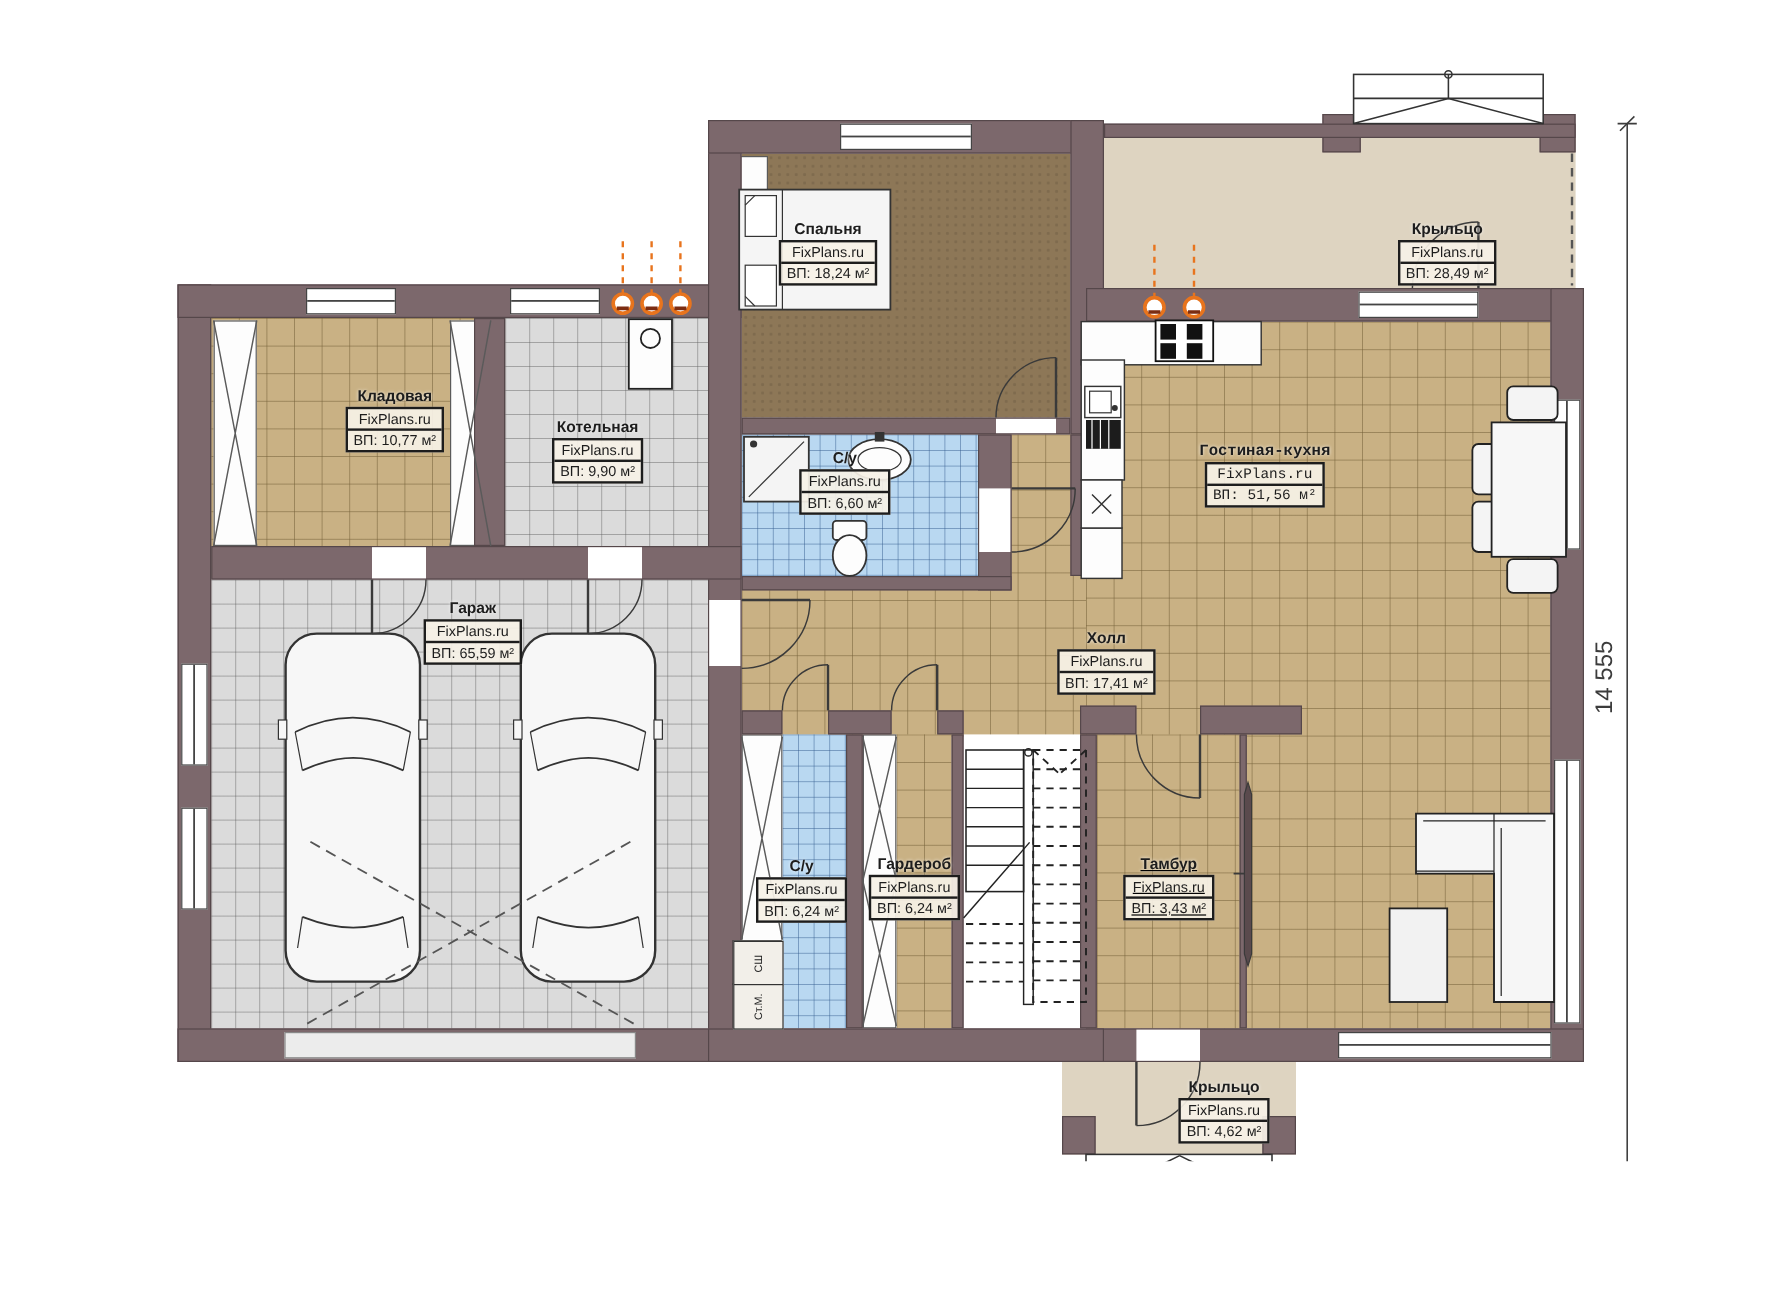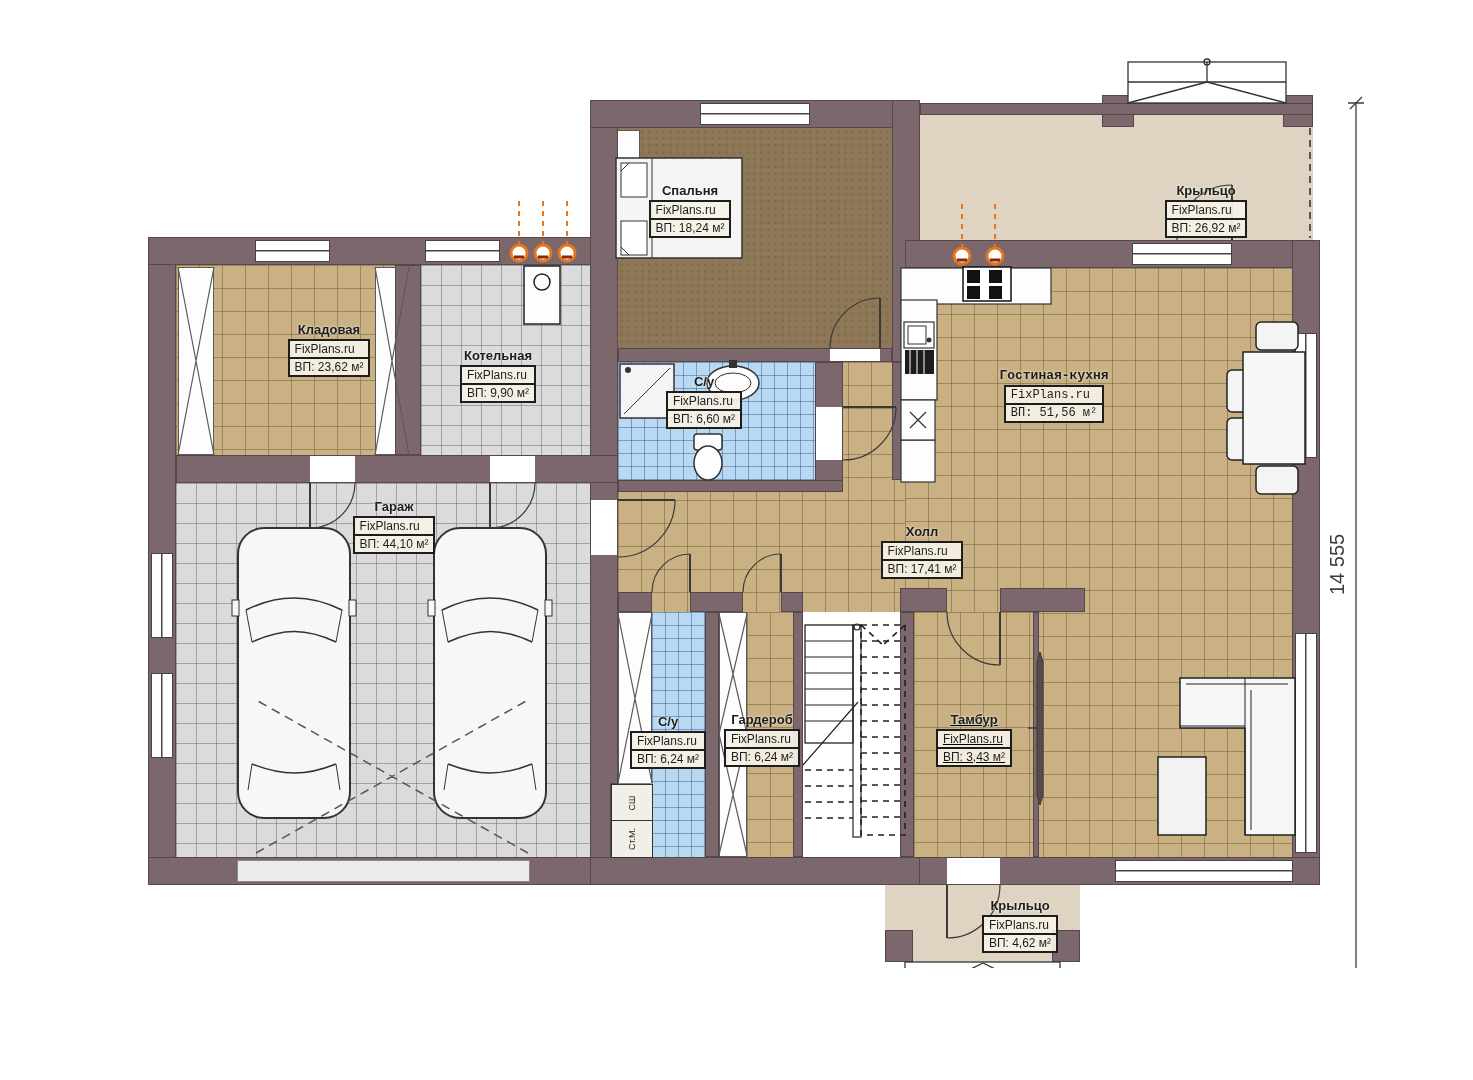--- a/index.html
+++ b/index.html
@@ -32,21 +32,21 @@
     background-position:center;background-repeat:no-repeat;}
   .win-v{position:absolute;background:#fff;border:1px solid #444;box-sizing:border-box;z-index:16;
     background-image:linear-gradient(#444,#444);background-size:1.5px 100%;
     background-position:center;background-repeat:no-repeat;}
   .gdoor{position:absolute;background:#ececec;border:1px solid #888;box-sizing:border-box;z-index:16;}
   #gfx{position:absolute;left:0;top:0;z-index:20;pointer-events:none;}
   .room-label{position:absolute;display:flex;flex-direction:column;align-items:center;z-index:30;}
   .rl-title{font-weight:bold;font-size:13px;color:#1d1d1d;margin-bottom:2px;white-space:nowrap;
             text-shadow:0 0 3px rgba(255,255,255,.85);}
   .rl-box{border:2px solid #1d1d1d;background:rgba(246,241,230,.93);}
-  .rl-row{padding:1px 5px;font-size:12px;color:#1d1d1d;white-space:nowrap;
+  .rl-row{padding:1px 5px;font-size:12px;color:#1d1d1d;text-align:center;white-space:nowrap;
           border-top:2px solid #1d1d1d;}
   .rl-row:first-child{border-top:none;}
   .appl{position:absolute;background:#f2efe9;border:1.5px solid #333;z-index:25;
         display:flex;align-items:center;justify-content:center;font-size:9px;color:#222;}
   .appl span{transform:rotate(-90deg);display:block;white-space:nowrap;}
   .dim{position:absolute;font-size:20px;color:#3c3c3c;z-index:30;white-space:nowrap;}
   #dim-right{transform:rotate(-90deg);transform-origin:left top;}
 </style>
 </head>
 <body>
@@ -314,29 +314,29 @@
     <div class="rl-box">
         <div class="rl-row">FixPlans.ru</div>
         <div class="rl-row">ВП: 18,24 м²</div>
       </div>
   </div>
 
   <div class="room-label" style="left:1158px;top:183px;width:96px;">
     <div class="rl-title">Крыльцо</div>
     <div class="rl-box">
         <div class="rl-row">FixPlans.ru</div>
-        <div class="rl-row">ВП: 26,92 м²</div>
+        <div class="rl-row">ВП: 28,49 м²</div>
       </div>
   </div>
 
   <div class="room-label" style="left:281px;top:322px;width:96px;">
     <div class="rl-title">Кладовая</div>
     <div class="rl-box">
         <div class="rl-row">FixPlans.ru</div>
-        <div class="rl-row">ВП: 23,62 м²</div>
+        <div class="rl-row">ВП: 10,77 м²</div>
       </div>
   </div>
 
   <div class="room-label" style="left:450px;top:348px;width:96px;">
     <div class="rl-title">Котельная</div>
     <div class="rl-box">
         <div class="rl-row">FixPlans.ru</div>
         <div class="rl-row">ВП: 9,90 м²</div>
       </div>
   </div>
@@ -354,21 +354,21 @@
     <div class="rl-box">
         <div class="rl-row">FixPlans.ru</div>
         <div class="rl-row">ВП: 51,56 м²</div>
       </div>
   </div>
 
   <div class="room-label" style="left:346px;top:499px;width:96px;">
     <div class="rl-title">Гараж</div>
     <div class="rl-box">
         <div class="rl-row">FixPlans.ru</div>
-        <div class="rl-row">ВП: 44,10 м²</div>
+        <div class="rl-row">ВП: 65,59 м²</div>
       </div>
   </div>
 
   <div class="room-label" style="left:876px;top:524px;width:92px;">
     <div class="rl-title">Холл</div>
     <div class="rl-box">
         <div class="rl-row">FixPlans.ru</div>
         <div class="rl-row">ВП: 17,41 м²</div>
       </div>
   </div>

